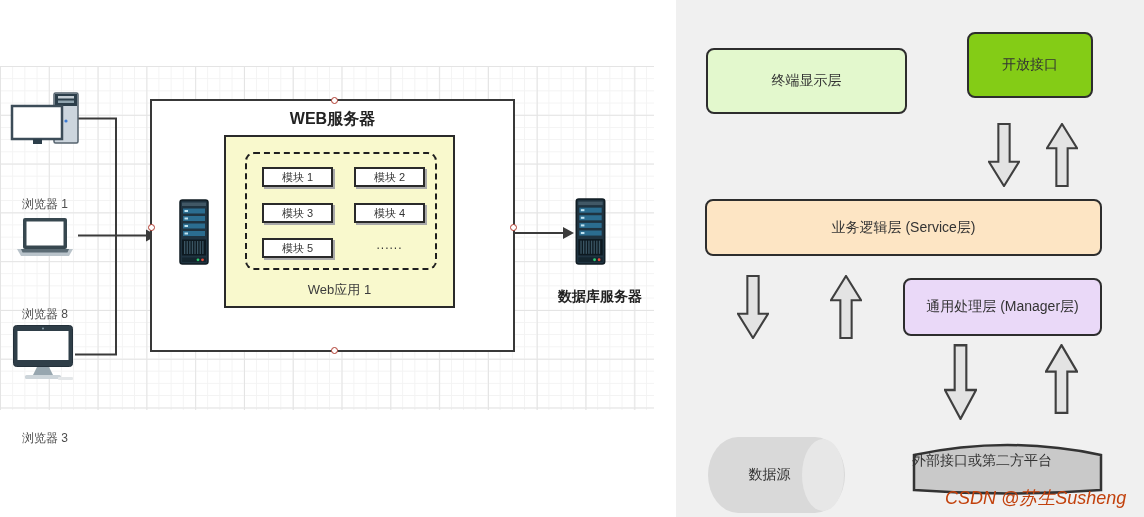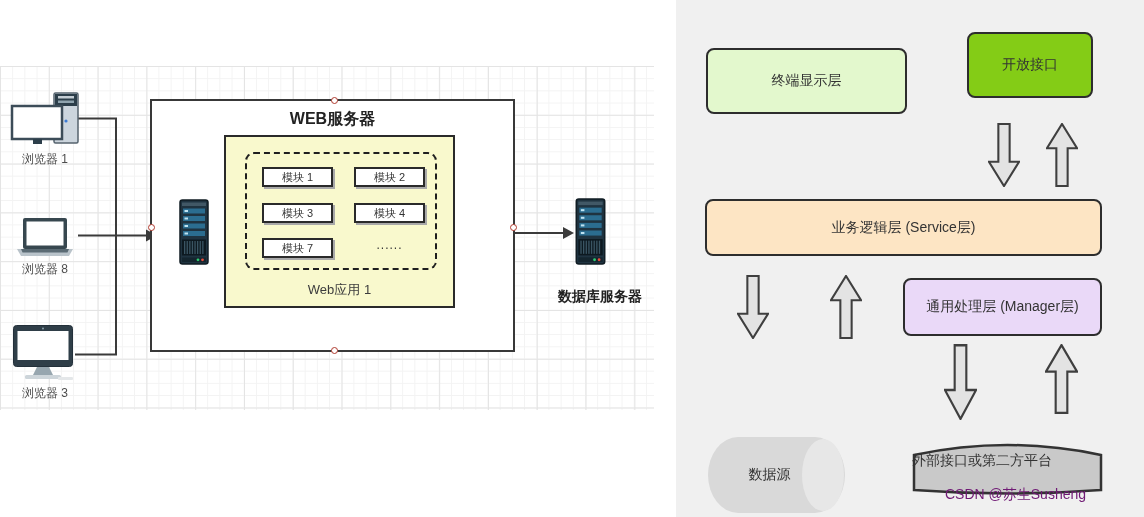--- a/index.html
+++ b/index.html
@@ -13,21 +13,21 @@
     position:absolute; left:0; top:66px; width:654px; height:344px;
     background-image:
       linear-gradient(to right,#e4e4e4 1px,transparent 1px),
       linear-gradient(to bottom,#e4e4e4 1px,transparent 1px),
       linear-gradient(to right,#f3f3f3 1px,transparent 1px),
       linear-gradient(to bottom,#f3f3f3 1px,transparent 1px);
     background-size:48.8px 48.8px,48.8px 48.8px,12.2px 12.2px,12.2px 12.2px;
   }
   .connectors { position:absolute; left:0; top:0; width:676px; height:517px; pointer-events:none; }
   .browser-group { position:absolute; }
-  .browser-label { position:absolute; width:70px; text-align:center; font-size:12px; color:#4c4c4c; }
+  .browser-label { position:absolute; width:70px; text-align:center; font-size:12px; color:#4c4c4c;margin-top:45px; }
 
   .web-server-box {
     position:absolute; left:150px; top:99px; width:365px; height:253px;
     background:#fff; border:2px solid #383838;
   }
   .web-server-title {
     position:absolute; left:0; top:8px; width:100%; text-align:center;
     font-size:16px; font-weight:bold; color:#222;
   }
   .app-box {
@@ -72,21 +72,21 @@
   }
   .cyl-label { position:relative; z-index:1; margin-right:14px; }
   .external-shape-wrap { position:absolute; left:236px; top:440px; width:191px; height:58px; }
   .external-label {
     position:absolute; left:236px; top:452px; width:191px; text-align:left;
     font-size:14px; color:#333;
   }
   .flow-arrow { position:absolute; }
   .watermark {
     position:absolute; left:269px; top:486px; width:199px;
-    font-size:14px; color:#701a75; z-index:10; white-space:nowrap;
+    font-size:18px; color:#c2410c; z-index:10; white-space:nowrap;font-style:italic;
   }
 </style>
 </head>
 <body>
 
 <div class="stage">
 
   <div class="canvas-left">
     <div class="grid"></div>
 
@@ -166,21 +166,21 @@
             <circle cx="23.5" cy="60.8" r="1.4" fill="#e74c3c"></circle>
         </svg>
       </div>
 
       <div class="app-box" style="background-color: rgb(249, 249, 205);">
         <div class="dashed-box">
           <div class="module-box" style="left:15px;top:13px">模块 1</div>
           <div class="module-box" style="left:107px;top:13px">模块 2</div>
           <div class="module-box" style="left:15px;top:49px">模块 3</div>
           <div class="module-box" style="left:107px;top:49px">模块 4</div>
-          <div class="module-box" style="left:15px;top:84px">模块 7</div>
+          <div class="module-box" style="left:15px;top:84px">模块 5</div>
           <div class="ellipsis-text" style="left:107px;top:84px">......</div>
         </div>
         <div class="app-label">Web应用 1</div>
       </div>
 
       <div class="conn-dot" style="left:179px;top:-4px"></div>
       <div class="conn-dot" style="left:179px;bottom:-4px"></div>
       <div class="conn-dot" style="left:-4px;top:123px"></div>
       <div class="conn-dot" style="right:-4px;top:123px"></div>
     </div>

